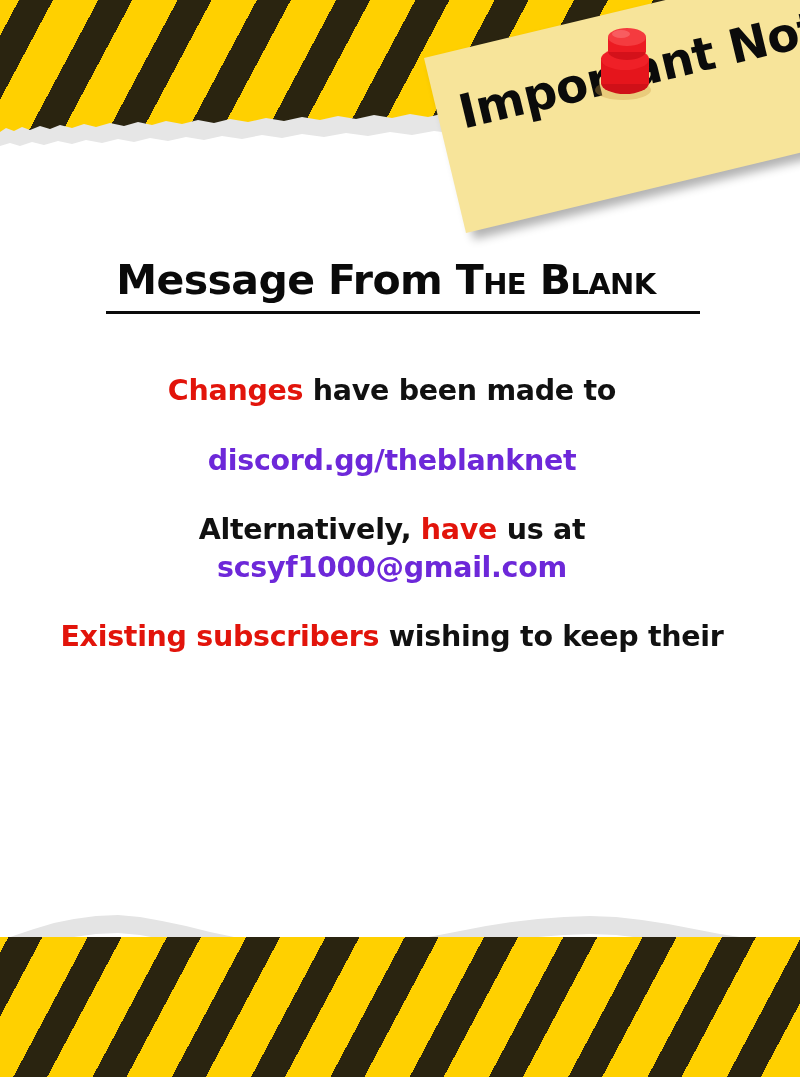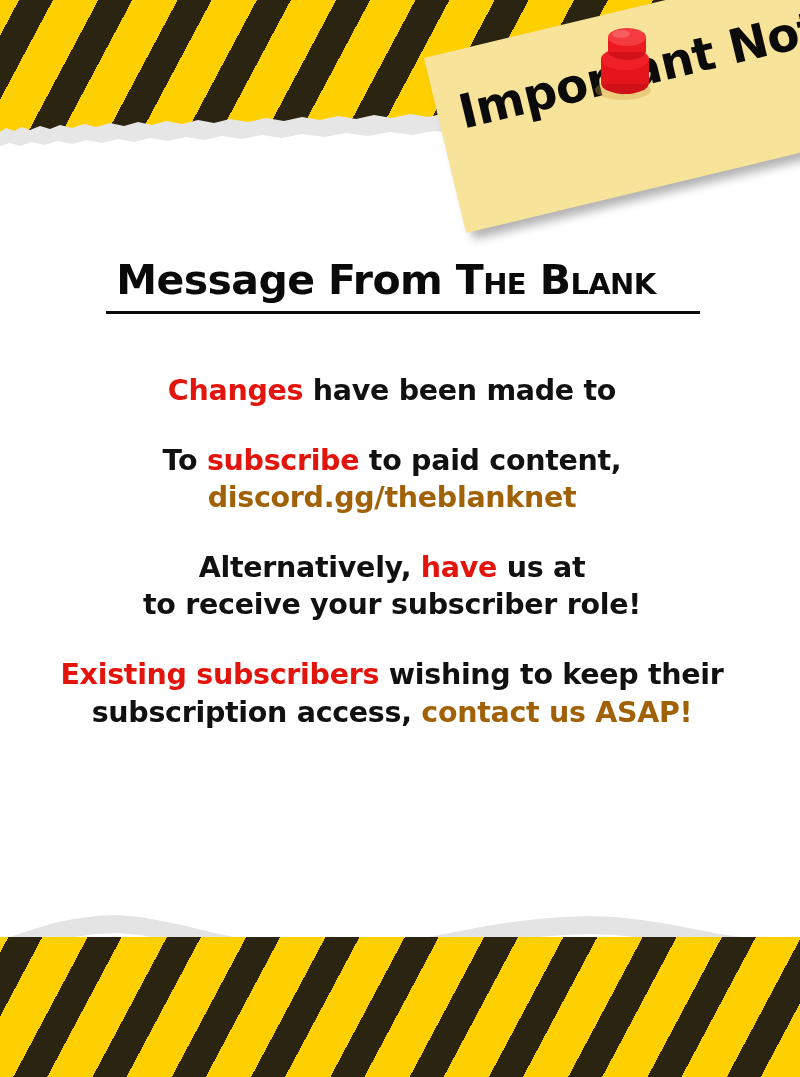--- a/index.html
+++ b/index.html
@@ -132,21 +132,21 @@
     font-weight: bold;
     font-size: 28.5px;
     line-height: 1.32;
     color: #111111;
     letter-spacing: -0.3px;
   }
   #body-copy .para { margin: 0 0 32px 0; }
   #body-copy .para:last-child { margin-bottom: 0; }
   #body-copy .line { display: block; white-space: nowrap; }
   .hl-red  { color: #e2140b; }
-  .hl-blue { color: #a16207; }
+  .hl-blue { color: #6d28d9; }
 </style>
 </head>
 <body>
 
 <div id="poster">
 
   <div id="top-band" class="stripe-band" style="--yellow:#FFD000; --dark:#2A2410;"></div>
 
   <div id="top-torn" class="torn">
     <svg viewBox="0 0 800 110" preserveAspectRatio="none" aria-hidden="true">
@@ -186,30 +186,28 @@
   <div id="page-title">
     <span>Message From </span><span class="smallcaps">The Blank</span>
   </div>
   <div id="title-rule"></div>
 
   <div id="body-copy">
       <div class="para">
         <span class="line"><span class="hl-red">Changes</span><span> have been made to</span></span>
       </div>
       <div class="para">
-        <span class="line"><span>To </span><span class="hl-red">subscribe</span><span> to paid content,</span></span>
         <span class="line"><span class="hl-blue">discord.gg/theblanknet</span></span>
       </div>
       <div class="para">
         <span class="line"><span>Alternatively, </span><span class="hl-red">have</span><span> us at</span></span>
-        <span class="line"><span>to receive your subscriber role!</span></span>
+        <span class="line"><span class="hl-blue">scsyf1000@gmail.com</span></span>
       </div>
       <div class="para">
         <span class="line"><span class="hl-red">Existing subscribers</span><span> wishing to keep their</span></span>
-        <span class="line"><span>subscription access, </span><span class="hl-blue">contact us ASAP!</span></span>
       </div>
     </div>
 
   <div id="bottom-torn" class="torn">
     <svg viewBox="0 0 800 110" preserveAspectRatio="none" aria-hidden="true">
       <path d="M0,56 L16,50 L34,44 L54,38 L74,34 L96,31 L118,30 L140,32 L162,36
                L186,41 L210,47 L234,52 L258,57 L282,61 L306,63 L330,64 L356,63
                L382,60 L408,56 L434,51 L460,46 L486,41 L512,37 L538,34 L564,32
                L590,31 L616,32 L642,35 L668,39 L694,44 L720,49 L746,53 L772,57
                L800,60 L800,0 L0,0 Z" fill="#ffffff"></path>

